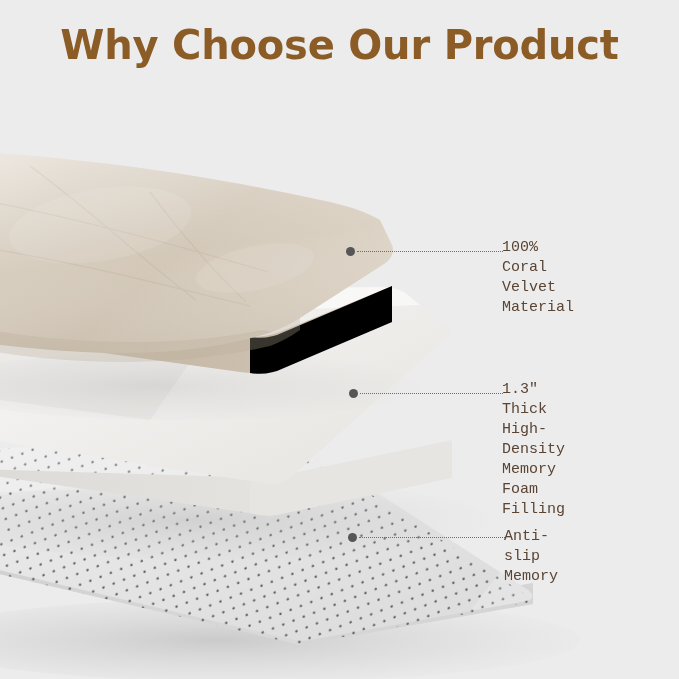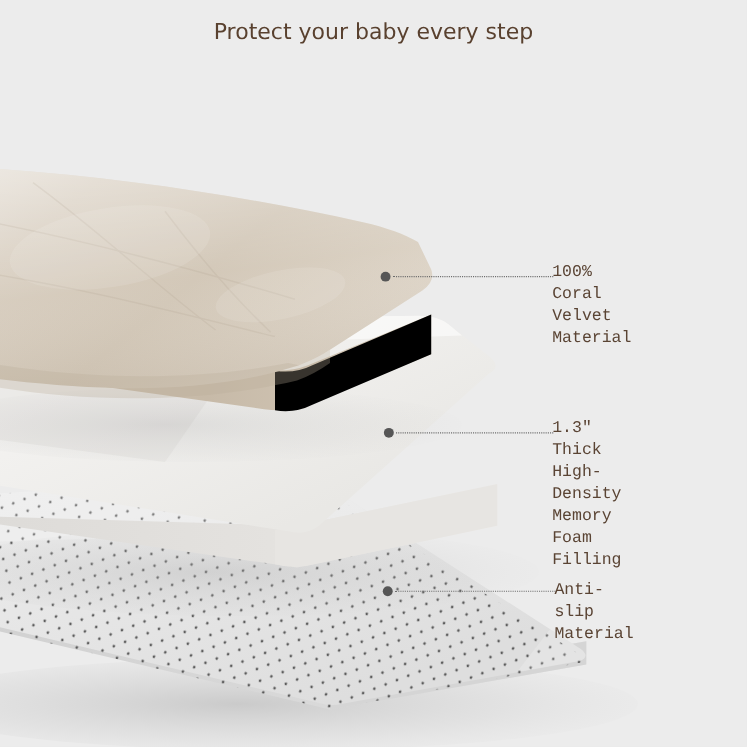--- a/index.html
+++ b/index.html
@@ -103,21 +103,21 @@
   #callout-2 { left: 348px; top: 537px; }
   #callout-2 .leader { width: 146px; }
   #callout-2 .label  { left: 156px; top: -10px; }
 </style>
 </head>
 <body>
 
 <div id="infographic">
 
   <div class="header">
-    <p class="subtitle">Protect your baby every step</p>
+    <h1 class="title">Why Choose Our Product</h1>
   </div>
 
   <div class="stage">
     <svg width="679" height="679" viewBox="0 0 679 679" xmlns="http://www.w3.org/2000/svg">
       <defs>
 
         <linearGradient id="velvetTop" x1="0" y1="0" x2="1" y2="0.55">
           <stop offset="0%" stop-color="#e3dcd2"></stop>
           <stop offset="28%" stop-color="#d8cec0"></stop>
           <stop offset="62%" stop-color="#d2c7b7"></stop>
@@ -289,16 +289,16 @@
   <div class="callout" id="callout-1">
     <span class="dot"></span>
     <span class="leader"></span>
     <span class="label">1.3" Thick High-Density
 Memory Foam Filling</span>
   </div>
 
   <div class="callout" id="callout-2">
     <span class="dot"></span>
     <span class="leader"></span>
-    <span class="label">Anti-slip Material</span>
+    <span class="label">Anti-slip Memory</span>
   </div>
 
 </div>
 
 </body></html>

